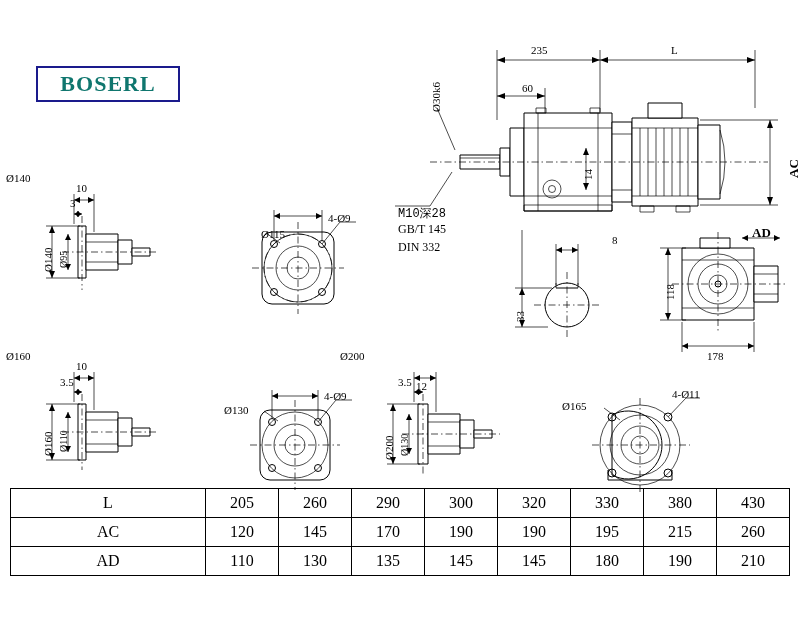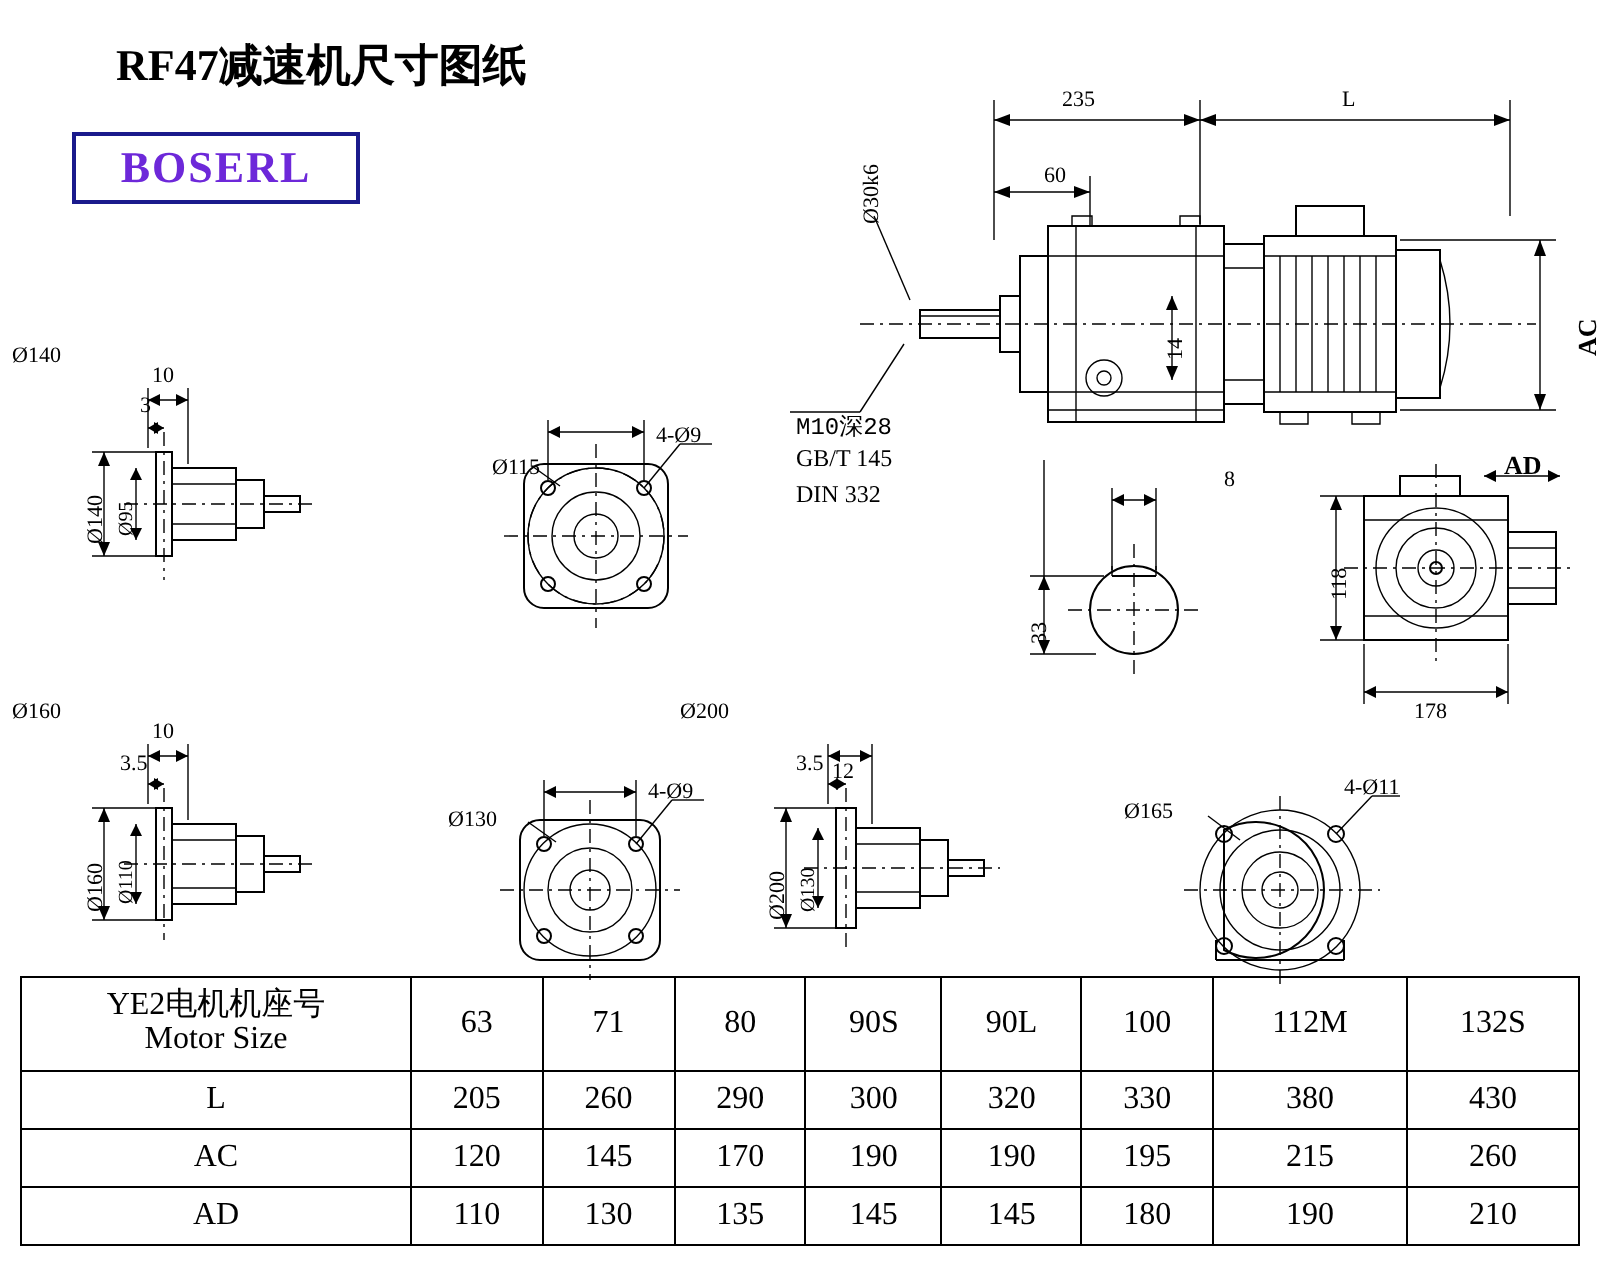--- a/index.html
+++ b/index.html
@@ -23,21 +23,21 @@
   }
   .logo-box{
     position:absolute;left:36px;top:66px;
     width:140px;height:32px;
     border:2px solid #1a1a8c;
     background:#fff;
     display:flex;align-items:center;justify-content:center;
   }
   .logo-text{
     font-family:"Liberation Serif", serif;
-    font-size:22px;font-weight:bold;color:#6d28d9;
+    font-size:22px;font-weight:bold;color:#0f766e;
     letter-spacing:1px;
   }
 
   
   .lbl{
     position:absolute;
     font-family:"Liberation Serif", serif;
     font-size:11px;
     white-space:nowrap;
     color:#000;
@@ -78,21 +78,20 @@
   .tbl .two-line{
     line-height:1.05;
     font-size:16px;
   }
 </style>
 </head>
 <body>
 
 <div class="page">
 
-  <div class="title">RF47减速机尺寸图纸</div>
 
   <div class="logo-box">
     <span class="logo-text">BOSERL</span>
   </div>
 
   <svg width="800" height="641">
 
     <g>
       <line class="dim" x1="497" y1="60" x2="600" y2="60"></line>
       <polygon class="hatch" points="497,60 505,57 505,63"></polygon>
@@ -441,56 +440,40 @@
   <div class="lbl" style="left:707px;top:350px;">178</div>
   <div class="lbl" style="left:612px;top:234px;">8</div>
   <div class="lbl vert" style="left:514px;top:322px;">33</div>
 
   <div class="lbl" style="left:6px;top:172px;">Ø140</div>
   <div class="lbl" style="left:76px;top:182px;">10</div>
   <div class="lbl" style="left:70px;top:197px;">3</div>
   <div class="lbl vert" style="left:42px;top:272px;">Ø140</div>
   <div class="lbl vert" style="left:58px;top:268px;font-size:10px;">Ø95</div>
   <div class="lbl" style="left:328px;top:212px;">4-Ø9</div>
-  <div class="lbl" style="left:246px;top:228px;">Ø115</div>
+  <div class="lbl" style="left:261px;top:228px;">Ø115</div>
 
   <div class="lbl" style="left:6px;top:350px;">Ø160</div>
   <div class="lbl" style="left:76px;top:360px;">10</div>
   <div class="lbl" style="left:60px;top:376px;">3.5</div>
   <div class="lbl vert" style="left:42px;top:456px;">Ø160</div>
   <div class="lbl vert" style="left:58px;top:452px;font-size:10px;">Ø110</div>
   <div class="lbl" style="left:324px;top:390px;">4-Ø9</div>
   <div class="lbl" style="left:224px;top:404px;">Ø130</div>
 
   <div class="lbl" style="left:340px;top:350px;">Ø200</div>
   <div class="lbl" style="left:416px;top:380px;">12</div>
   <div class="lbl" style="left:398px;top:376px;">3.5</div>
   <div class="lbl vert" style="left:383px;top:460px;">Ø200</div>
   <div class="lbl vert" style="left:399px;top:456px;font-size:10px;">Ø130</div>
   <div class="lbl" style="left:672px;top:388px;">4-Ø11</div>
   <div class="lbl" style="left:562px;top:400px;">Ø165</div>
 
   <table class="tbl">
     <tbody>
-      <tr class="hdr">
-        <td class="head">
-          <div class="two-line">
-            <div>YE2电机机座号</div>
-            <div>Motor Size</div>
-          </div>
-        </td>
-        <td>63</td>
-        <td>71</td>
-        <td>80</td>
-        <td>90S</td>
-        <td>90L</td>
-        <td>100</td>
-        <td>112M</td>
-        <td>132S</td>
-      </tr>
       <tr>
         <td class="head">L</td>
         <td>205</td>
         <td>260</td>
         <td>290</td>
         <td>300</td>
         <td>320</td>
         <td>330</td>
         <td>380</td>
         <td>430</td>

